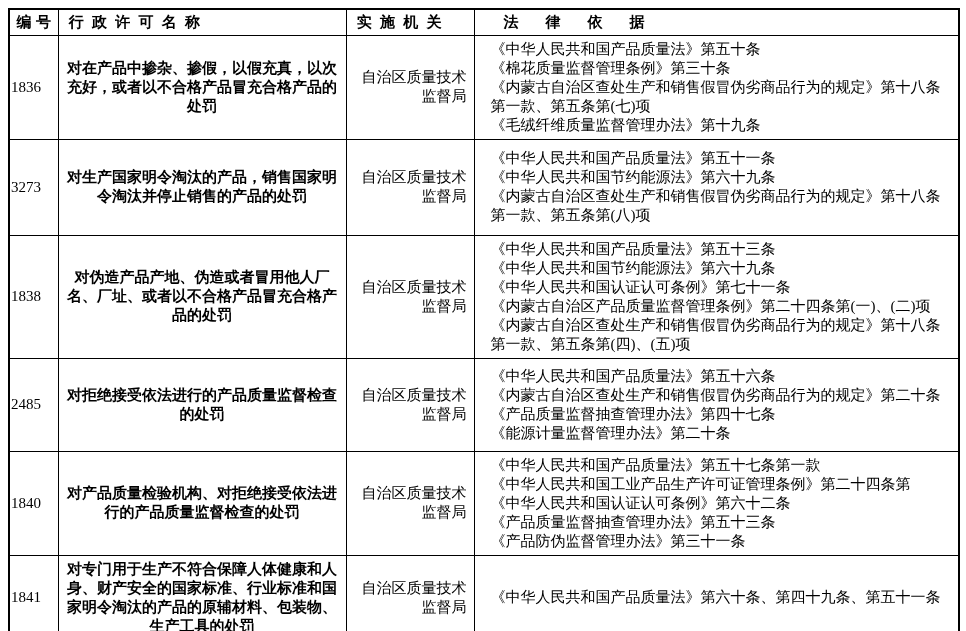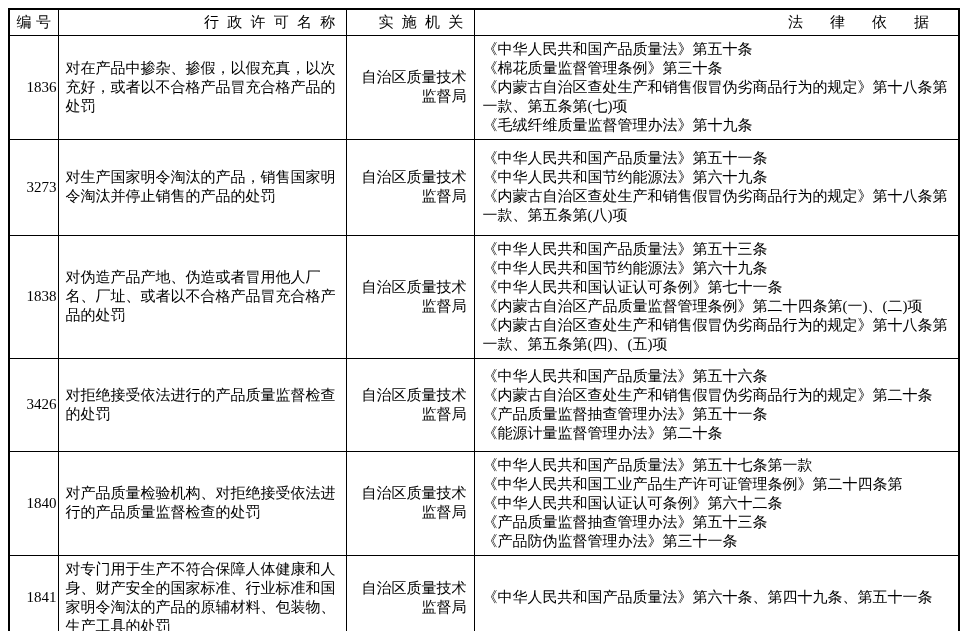--- a/index.html
+++ b/index.html
@@ -38,46 +38,47 @@
 
   tr.header-row    { height: 26px;  }
   tr.row-0 { height: 104px; }
   tr.row-1 { height: 96px;  }
   tr.row-2 { height: 116px; }
   tr.row-3 { height: 93px;  }
   tr.row-4 { height: 100px; }
   tr.row-5 { height: 80px;  }
 
   th {
-    font-weight: normal;
-    text-align: right;
+    font-weight: bold;
+    text-align: left;
     padding: 2px 2px;
     white-space: nowrap;
   }
   th.h-id     { letter-spacing: 0.30em; text-indent: 0.30em; }
   th.h-name   { letter-spacing: 0.55em; text-indent: 0.55em; margin-left: 6px; }
   th.h-agency { letter-spacing: 0.55em; text-indent: 0.55em; }
   th.h-legal  { letter-spacing: 1.80em; text-indent: 1.80em; }
 
   td.cell-id {
-    text-align: right;
+    text-align: left;
     font-size: 14px;
     margin-left: 16px;
   }
   td.cell-name {
-    text-align: left;
+    text-align: center;
     padding: 4px 7px;
+    font-weight: bold;
   }
   td.cell-agency {
     text-align: right;
     padding: 4px 7px;
   }
   td.cell-legal {
     text-align: left;
-    padding: 4px 8px;
+    padding: 4px 16px;
     white-space: pre-line;
   }
 </style>
 </head>
 <body>
 
 <table class="permits">
   <colgroup>
     <col class="c-id">
     <col class="c-name">
@@ -114,26 +115,26 @@
       <td class="cell-id">1838</td>
       <td class="cell-name">对伪造产品产地、伪造或者冒用他人厂名、厂址、或者以不合格产品冒充合格产品的处罚</td>
       <td class="cell-agency">自治区质量技术监督局</td>
       <td class="cell-legal">《中华人民共和国产品质量法》第五十三条
 《中华人民共和国节约能源法》第六十九条
 《中华人民共和国认证认可条例》第七十一条
 《内蒙古自治区产品质量监督管理条例》第二十四条第(一)、(二)项
 《内蒙古自治区查处生产和销售假冒伪劣商品行为的规定》第十八条第一款、第五条第(四)、(五)项</td>
     </tr>
     <tr class="row-3">
-      <td class="cell-id">3426</td>
+      <td class="cell-id">2485</td>
       <td class="cell-name">对拒绝接受依法进行的产品质量监督检查的处罚</td>
       <td class="cell-agency">自治区质量技术监督局</td>
       <td class="cell-legal">《中华人民共和国产品质量法》第五十六条
 《内蒙古自治区查处生产和销售假冒伪劣商品行为的规定》第二十条
-《产品质量监督抽查管理办法》第五十一条
+《产品质量监督抽查管理办法》第四十七条
 《能源计量监督管理办法》第二十条</td>
     </tr>
     <tr class="row-4">
       <td class="cell-id">1840</td>
       <td class="cell-name">对产品质量检验机构、对拒绝接受依法进行的产品质量监督检查的处罚</td>
       <td class="cell-agency">自治区质量技术监督局</td>
       <td class="cell-legal">《中华人民共和国产品质量法》第五十七条第一款
 《中华人民共和国工业产品生产许可证管理条例》第二十四条第
 《中华人民共和国认证认可条例》第六十二条
 《产品质量监督抽查管理办法》第五十三条

